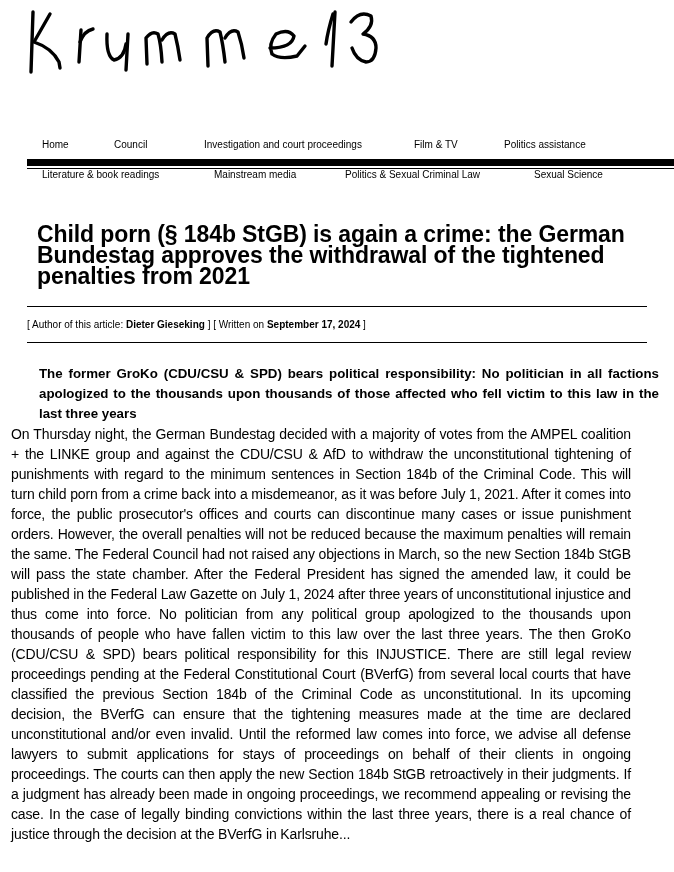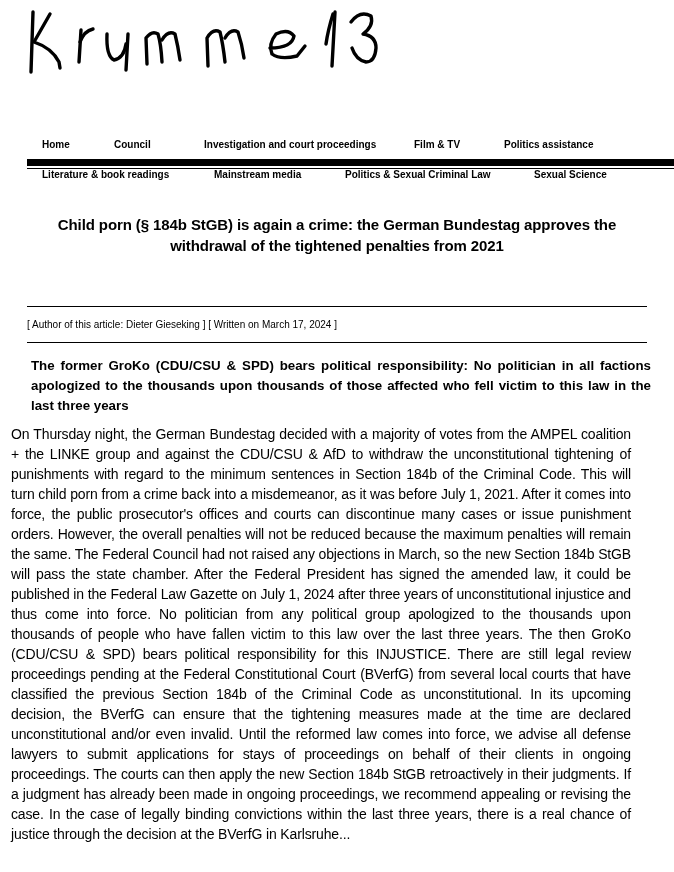--- a/index.html
+++ b/index.html
@@ -1,29 +1,29 @@
 <!DOCTYPE html>
 <html><head>
 <meta charset="utf-8">
 <style>
   html, body { margin: 0; padding: 0; background: #ffffff; }
   body { width: 674px; height: 872px; overflow: hidden; position: relative; font-family: "Liberation Sans", sans-serif; color: #000; }
   .logo { position: absolute; left: 26px; top: 4px; width: 470px; height: 72px; }
   .logo svg { width: 100%; height: 100%; }
   .nav-row { position: absolute; left: 0; width: 674px; font-size: 10px; color: #000; }
-  .nav-row a { position: absolute; white-space: nowrap; color: #000; text-decoration: none; cursor: pointer; font-weight: bold; }
+  .nav-row a { position: absolute; white-space: nowrap; color: #000; text-decoration: none; cursor: pointer; }
   .nav1 { top: 139px; }
   .nav2 { top: 169px; }
   .bar-thick { position: absolute; left: 27px; right: 0; top: 159px; height: 7px; background: #000; }
   .bar-thin { position: absolute; left: 27px; right: 0; top: 167.5px; height: 1px; background: #000; }
   .article { position: absolute; left: 27px; width: 620px; top: 214px; }
-  h1.title { margin: 0; font-size: 15px; line-height: 21px; font-weight: bold; letter-spacing: -0.1px; text-align: center; }
+  h1.title { margin: 10px; font-size: 23px; line-height: 21px; font-weight: bold; letter-spacing: -0.1px; }
   .hr1 { position: absolute; left: 27px; width: 620px; top: 305.5px; height: 1.3px; background: #000; }
   .meta { position: absolute; left: 27px; top: 319px; font-size: 10px; white-space: nowrap; }
-  .meta b { font-weight: normal; }
+  .meta b { font-weight: bold; }
   .hr2 { position: absolute; left: 27px; width: 620px; top: 341.5px; height: 1.3px; background: #000; }
   .lead { position: absolute; left: 27px; width: 620px; top: 352px; font-size: 13.3px; line-height: 20px; font-weight: bold; text-align: justify; }
   .body-text { position: absolute; left: 11px; width: 620px; top: 424px; font-size: 14px; line-height: 20px; text-align: justify; letter-spacing: -0.15px; }
 </style>
 </head>
 <body>
 
 <div class="logo" title="Krumme 13">
   <svg viewBox="0 0 470 72">
     <g fill="none" stroke="#000" stroke-width="3.4" stroke-linecap="round" stroke-linejoin="round">
@@ -70,19 +70,19 @@
   <a style="left:345px">Politics &amp; Sexual Criminal Law</a>
   <a style="left:534px">Sexual Science</a>
 </div>
 
 <div class="article">
   <h1 class="title">Child porn (§ 184b StGB) is again a crime: the German Bundestag approves the withdrawal of the tightened penalties from 2021</h1>
 </div>
 
 <div class="hr1"></div>
 
-<div class="meta"><span>[ Author of this article: </span><b>Dieter Gieseking</b><span> ] [ Written on </span><b>March 17, 2024</b><span> ]</span></div>
+<div class="meta"><span>[ Author of this article: </span><b>Dieter Gieseking</b><span> ] [ Written on </span><b>September 17, 2024</b><span> ]</span></div>
 
 <div class="hr2"></div>
 
-<p class="lead" style="margin:4px">The former GroKo (CDU/CSU &amp; SPD) bears political responsibility: No politician in all factions apologized to the thousands upon thousands of those affected who fell victim to this law in the last three years</p>
+<p class="lead" style="margin:12px">The former GroKo (CDU/CSU &amp; SPD) bears political responsibility: No politician in all factions apologized to the thousands upon thousands of those affected who fell victim to this law in the last three years</p>
 
 <p class="body-text" style="margin:0">On Thursday night, the German Bundestag decided with a majority of votes from the AMPEL coalition + the LINKE group and against the CDU/CSU &amp; AfD to withdraw the unconstitutional tightening of punishments with regard to the minimum sentences in Section 184b of the Criminal Code. This will turn child porn from a crime back into a misdemeanor, as it was before July 1, 2021. After it comes into force, the public prosecutor's offices and courts can discontinue many cases or issue punishment orders. However, the overall penalties will not be reduced because the maximum penalties will remain the same. The Federal Council had not raised any objections in March, so the new Section 184b StGB will pass the state chamber. After the Federal President has signed the amended law, it could be published in the Federal Law Gazette on July 1, 2024 after three years of unconstitutional injustice and thus come into force. No politician from any political group apologized to the thousands upon thousands of people who have fallen victim to this law over the last three years. The then GroKo (CDU/CSU &amp; SPD) bears political responsibility for this INJUSTICE. There are still legal review proceedings pending at the Federal Constitutional Court (BVerfG) from several local courts that have classified the previous Section 184b of the Criminal Code as unconstitutional. In its upcoming decision, the BVerfG can ensure that the tightening measures made at the time are declared unconstitutional and/or even invalid. Until the reformed law comes into force, we advise all defense lawyers to submit applications for stays of proceedings on behalf of their clients in ongoing proceedings. The courts can then apply the new Section 184b StGB retroactively in their judgments. If a judgment has already been made in ongoing proceedings, we recommend appealing or revising the case. In the case of legally binding convictions within the last three years, there is a real chance of justice through the decision at the BVerfG in Karlsruhe...</p>
 
 </body></html>

